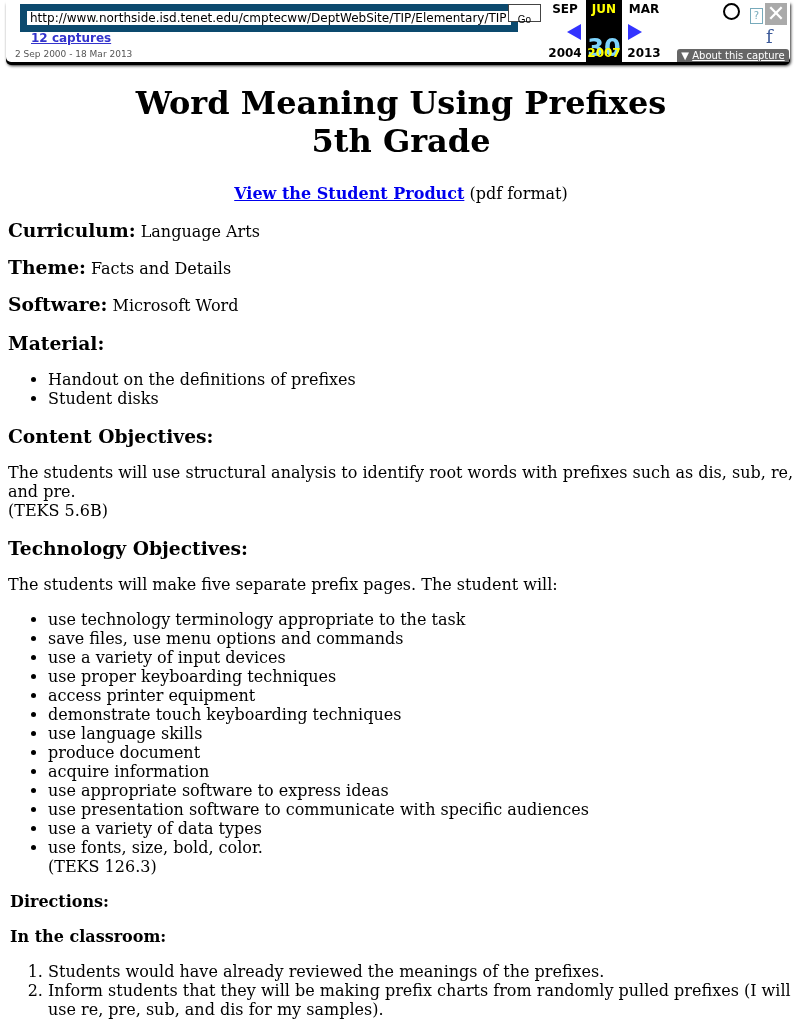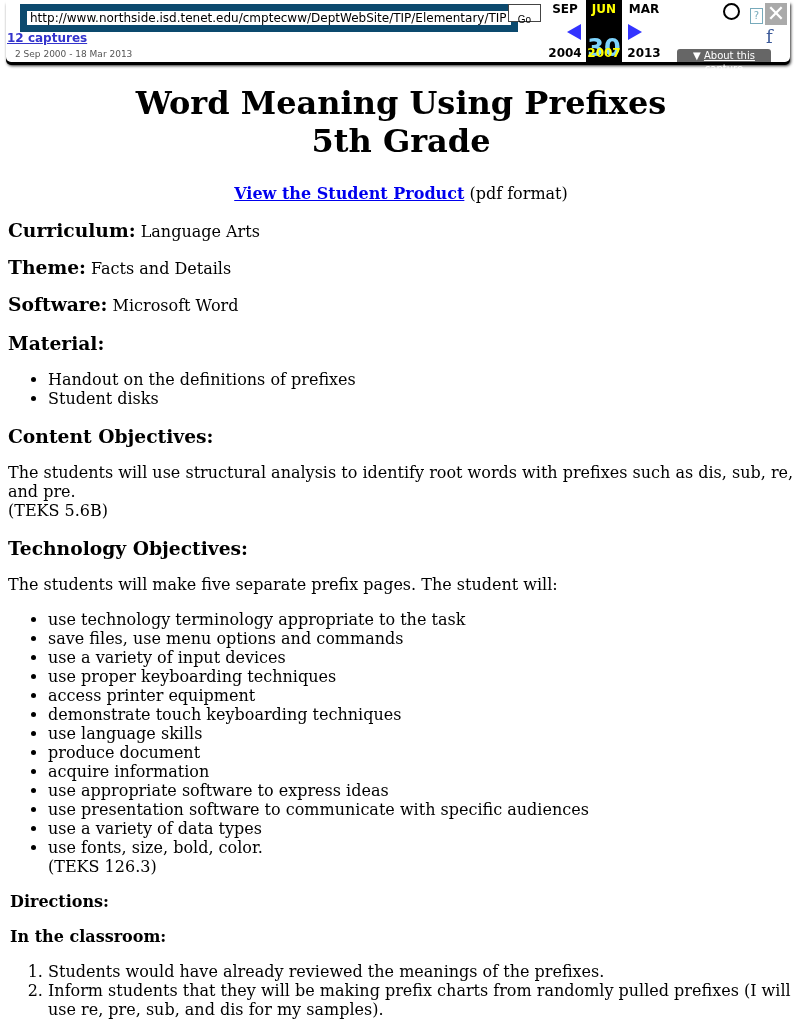--- a/index.html
+++ b/index.html
@@ -17,40 +17,40 @@
     border: 7px solid #0c4a6e; font-size: 12px; line-height: 14px; padding: 0 3px;
     font-family: "DejaVu Sans", sans-serif; color: #000; overflow: hidden; white-space: nowrap;
     background: #fff; outline: none;
   }
   #wm-go {
     position: absolute; left: 502px; top: 4px; width: 33px; height: 16px;
     border: 1px solid #444; background: #fff; font-size: 10px; line-height: 14px;
     text-align: center; font-family: Liberation Sans, sans-serif; padding: 8px; cursor: pointer;
   }
   #wm-captures {
-    position: absolute; left: 1px; top: 31px; font-size: 12px; font-weight: bold;
+    position: absolute; left: 25px; top: 31px; font-size: 12px; font-weight: bold;
     color: #33c; text-decoration: underline; cursor: pointer;
   }
   #wm-range { position: absolute; left: 9px; top: 49px; font-size: 9px; color: #555; }
 
   .wm-col { position: absolute; top: 0; width: 36px; height: 62px; text-align: center; font-weight: bold; font-size: 12px; }
   .wm-col .mon { position: absolute; top: 2px; left: 0; width: 100%; }
   .wm-col .yr { position: absolute; top: 46px; left: 0; width: 100%; }
   #wm-prev-col { left: 541px; }
   #wm-cur-col { left: 580px; width: 36px; background: #000; color: #ff0; }
   #wm-next-col { left: 620px; }
   #wm-day { position: absolute; top: 33px; left: 0; width: 100%; font-size: 24px; line-height: 30px; color: #7dd3fc; }
   #wm-prev-arrow { position: absolute; left: 561px; top: 24px; width: 0; height: 0; border-top: 8px solid transparent; border-bottom: 8px solid transparent; border-right: 14px solid #33f; cursor: pointer; }
   #wm-next-arrow { position: absolute; left: 622px; top: 24px; width: 0; height: 0; border-top: 8px solid transparent; border-bottom: 8px solid transparent; border-left: 14px solid #33f; cursor: pointer; }
 
   #wm-loading { position: absolute; left: 717px; top: 3px; width: 13px; height: 13px; border: 2px solid #000; border-radius: 50%; }
   #wm-help { position: absolute; left: 744px; top: 8px; width: 11px; height: 14px; border: 1px solid #7ab; color: #7ab; font-size: 10px; line-height: 14px; text-align: center; cursor: pointer; }
   #wm-close { position: absolute; left: 759px; top: 3px; width: 22px; height: 22px; background: #aaa; color: #fff; font-size: 22px; line-height: 22px; text-align: center; font-weight: bold; cursor: pointer; }
   #wm-fb { position: absolute; left: 760px; top: 26px; color: #3b5998; font-family: "DejaVu Serif", serif; font-size: 18px; cursor: pointer; }
-  #wm-about { position: absolute; left: 671px; top: 49px; width: 94px; height: 13px; background: #666; color: #fff; font-size: 10px; line-height: 13px; text-align: center; border-top-left-radius: 3px; border-top-right-radius: 3px; cursor: pointer; }
+  #wm-about { position: absolute; left: 671px; top: 49px; width: 112px; height: 13px; background: #666; color: #fff; font-size: 10px; line-height: 13px; text-align: center; border-top-left-radius: 3px; border-top-right-radius: 3px; cursor: pointer; }
   #wm-about span.lbl { text-decoration: underline; }
 
   
   #content { position: absolute; left: 8px; top: 84px; width: 786px; font-size: 16px; line-height: 19px; }
   h1 { font-size: 32px; line-height: 38px; text-align: center; margin: 0; font-weight: bold; }
   .center { text-align: center; margin: 24px 0 0; }
   a.link { color: #00e; text-decoration: underline; font-weight: bold; }
   .kv { margin: 17px 0 0; }
   .kv h3 { display: inline; font-size: 18.7px; font-weight: bold; }
   h3.block { font-size: 18.7px; font-weight: bold; margin: 17px 0 0; line-height: 22px; }

